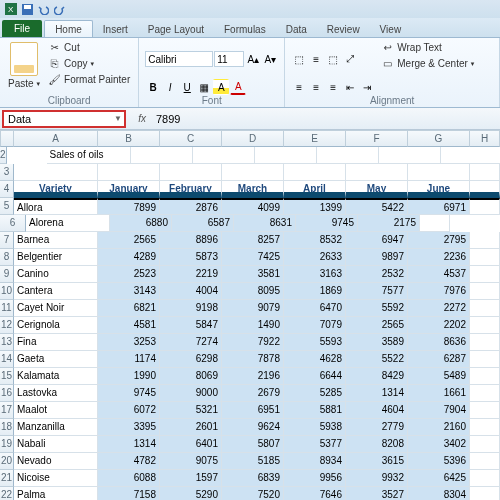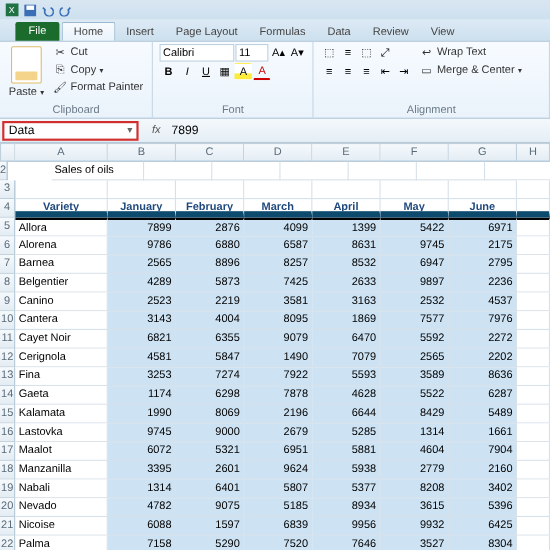--- a/index.html
+++ b/index.html
@@ -2,37 +2,37 @@
 <html><head>
 <meta charset="utf-8">
 <style>
 * { margin: 0; padding: 0; box-sizing: border-box; font-family: 'Segoe UI', Tahoma, sans-serif; }
 body { background: #fff; font-size: 11px; overflow: hidden; width: 500px; height: 500px; }
 
 .titlebar { height: 18px; background: linear-gradient(#d9e6f2,#cde0ee); display:flex; align-items:center; }
 .titlebar .qat { display:flex; gap:2px; padding-left:4px; }
 .qat-icon { width:14px; height:14px; display:flex; align-items:center; justify-content:center; }
 
-.tabs { height: 20px; display:flex; align-items:flex-end; background: linear-gradient(#dceaf5,#cde0ee); border-bottom:1px solid #9db9d1; padding-left:14px; }
+.tabs { height: 20px; display:flex; align-items:flex-end; background: linear-gradient(#dceaf5,#cde0ee); border-bottom:1px solid #9db9d1; padding-left:2px; }
 .tab { padding: 3px 10px 2px; font-size:10px; color:#444; cursor:pointer; }
 .tab.file { background:#1a6b2c; color:#fff; border-radius:2px 2px 0 0; margin-right:2px; padding:3px 12px; }
 .tab.active { background: linear-gradient(#f7fbff,#eaf3fb); border:1px solid #9db9d1; border-bottom:none; border-radius:2px 2px 0 0; }
 
 .ribbon { height: 70px; background: linear-gradient(#f7fbff,#eaf3fb); display:flex; border-bottom:1px solid #9db9d1; }
 .group { border-right:1px solid #c6d7e5; padding:2px 6px 0; display:flex; flex-direction:column; justify-content:space-between; }
 .group-label { font-size:10px; color:#6b7a88; text-align:center; padding-bottom:1px; }
 .group-body { display:flex; gap:4px; }
 .vstack { display:flex; flex-direction:column; gap:1px; }
 .ritem { display:flex; align-items:center; gap:3px; font-size:10px; color:#333; padding:1px 2px; white-space:nowrap; cursor:pointer; }
 .ritem .ic { width:13px; height:13px; display:flex; align-items:center; justify-content:center; }
 .big-icon { width:28px; height:34px; background:#fff; border:1px solid #e0bd6a; border-radius:2px; position:relative; margin-top:2px;}
 .big-icon::after{content:"";position:absolute;bottom:2px;left:3px;right:3px;height:8px;background:#f4d38a;border-radius:1px;}
 select.combo, input.combo { border:1px solid #bcd0e0; background:#fff; font-size:10px; padding:1px 2px; }
 .font-name{width:68px;} .font-size{width:30px;}
-.btnrow { display:flex; gap:1px; }
+.btnrow { display:flex; gap:1px;margin-top:11px; }
 .ibtn { width:16px; height:16px; border:1px solid transparent; display:flex; align-items:center; justify-content:center; font-size:10px; cursor:pointer; border-radius:2px;}
 .bold{font-weight:bold;} .ital{font-style:italic;} .ul{text-decoration:underline;}
 
 .namebar { height:22px; background:linear-gradient(#f4f8fb,#e5eef6); border-bottom:1px solid #b8c9d8; display:flex; align-items:center; }
 .namebox { width:124px; height:18px; border:2px solid #d03030; background:#fff; margin-left:2px; display:flex; align-items:center; justify-content:space-between; padding:0 2px 0 4px; font-size:11px;}
 .namebox .dd{font-size:8px;color:#666;}
 .fx-icons{display:flex;gap:2px;padding:0 6px;}
 .fxlabel{font-style:italic;font-size:10px;color:#555;width:14px;text-align:right;}
 .formula-input{flex:1;border:none;background:transparent;font-size:11px;padding-left:4px;outline:none;}
 
@@ -249,21 +249,20 @@
         <div class="cell num">2876</div>
         <div class="cell num">4099</div>
         <div class="cell num">1399</div>
         <div class="cell num">5422</div>
         <div class="cell num">6971</div>
         <div class="cell last"></div>
       </div>
       <div class="row sel">
         <div class="rh">6</div>
         <div class="cell col-a">Alorena</div>
-        <div class="cell num">9786</div>
         <div class="cell num">6880</div>
         <div class="cell num">6587</div>
         <div class="cell num">8631</div>
         <div class="cell num">9745</div>
         <div class="cell num">2175</div>
         <div class="cell last"></div>
       </div>
       <div class="row sel">
         <div class="rh">7</div>
         <div class="cell col-a">Barnea</div>
@@ -305,21 +304,21 @@
         <div class="cell num">8095</div>
         <div class="cell num">1869</div>
         <div class="cell num">7577</div>
         <div class="cell num">7976</div>
         <div class="cell last"></div>
       </div>
       <div class="row sel">
         <div class="rh">11</div>
         <div class="cell col-a">Cayet Noir</div>
         <div class="cell num">6821</div>
-        <div class="cell num">6355</div>
+        <div class="cell num">9198</div>
         <div class="cell num">9079</div>
         <div class="cell num">6470</div>
         <div class="cell num">5592</div>
         <div class="cell num">2272</div>
         <div class="cell last"></div>
       </div>
       <div class="row sel">
         <div class="rh">12</div>
         <div class="cell col-a">Cerignola</div>
         <div class="cell num">4581</div>

